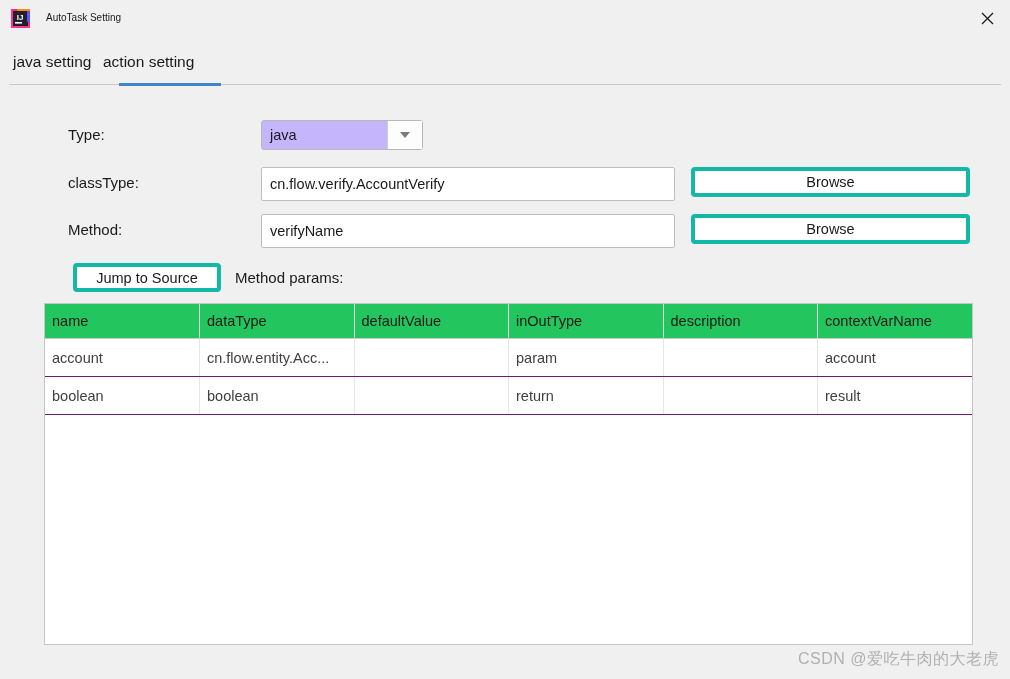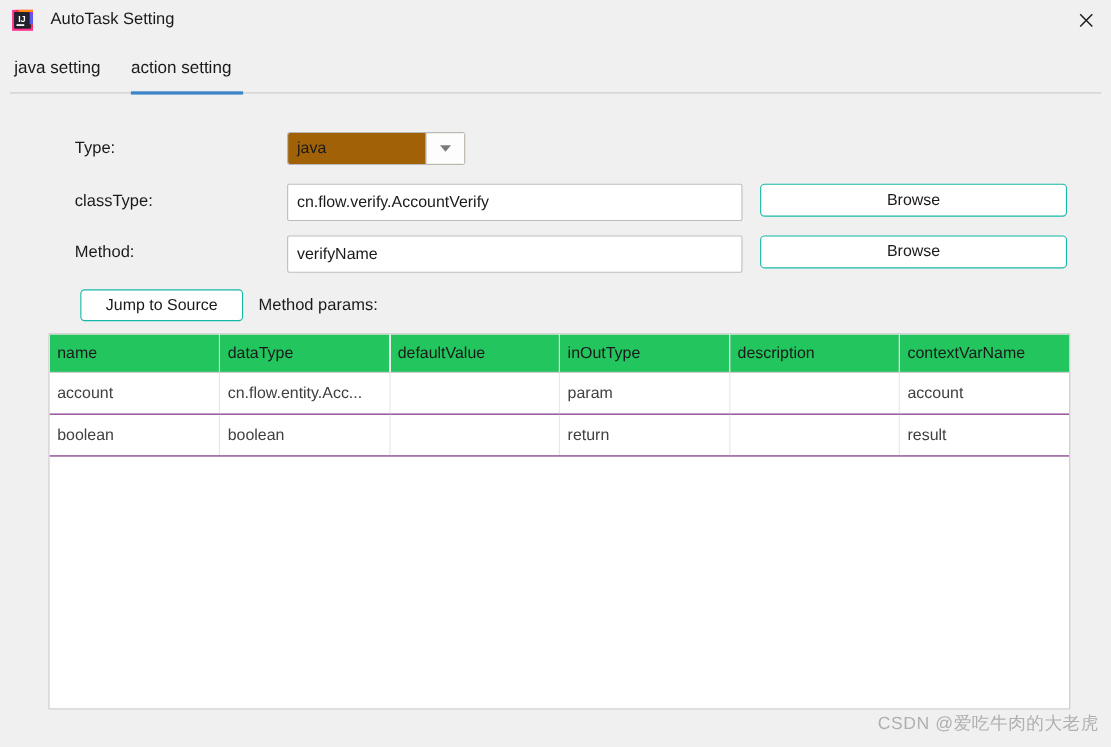--- a/index.html
+++ b/index.html
@@ -32,21 +32,21 @@
     background: #f0f0f0;
   }
   .app-icon {
     position: absolute;
     left: 10px; top: 8px;
     width: 21px; height: 21px;
   }
   .title-text {
     position: absolute;
     left: 46px; top: 8px;
-    font-size: 15px;
+    font-size: 10px;
     line-height: 20px;
     color: #1a1a1a;
     white-space: nowrap;
   }
   .close-btn {
     position: absolute;
     right: 0; top: 0;
     width: 46px; height: 37px;
     display: flex;
     align-items: center;
@@ -66,21 +66,21 @@
     position: absolute;
     top: 0;
     height: 34px;
     font-size: 15.5px;
     line-height: 34px;
     color: #1a1a1a;
     white-space: nowrap;
     cursor: default;
   }
   .tab-basic { left: 13px; }
-  .tab-action { left: 119px; }
+  .tab-action { left: 103px; }
   .tab-underline {
     position: absolute;
     left: 119px;
     top: 38px;
     width: 102px;
     height: 3px;
     background: #3e86c9;
   }
   .tab-separator {
     position: absolute;
@@ -101,21 +101,21 @@
   }
   .lbl-type    { left: 68px; top: 125px; }
   .lbl-class   { left: 68px; top: 173px; }
   .lbl-method  { left: 68px; top: 220px; }
 
   
   .combo {
     position: absolute;
     left: 261px; top: 120px;
     width: 162px; height: 30px;
-    background: #a16207;
+    background: #c4b5fd;
     border: 1px solid #b8b8b8;
     border-radius: 3px;
     box-sizing: border-box;
     display: flex;
   }
   .combo-value {
     flex: 1;
     font-size: 14.5px;
     line-height: 28px;
     padding-left: 8px;
@@ -157,21 +157,21 @@
     white-space: nowrap;
     overflow: hidden;
   }
   .in-class  { top: 167px; }
   .in-method { top: 214px; }
 
   
   .btn {
     position: absolute;
     background: #ffffff;
-    border: 1px solid #14b8a6;
+    border: 4px solid #14b8a6;
     border-radius: 4px;
     box-sizing: border-box;
     font-size: 14.5px;
     color: #1a1a1a;
     font-family: "Liberation Sans", sans-serif;
     text-align: center;
     cursor: default;
     padding: 0;
   }
   .btn-browse1 { left: 691px; top: 167px; width: 279px; height: 30px; }

